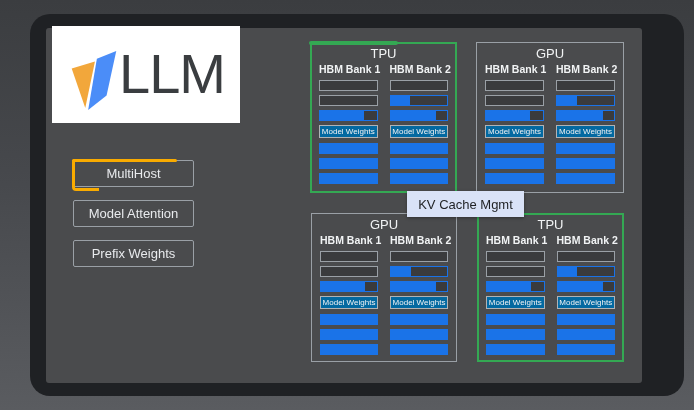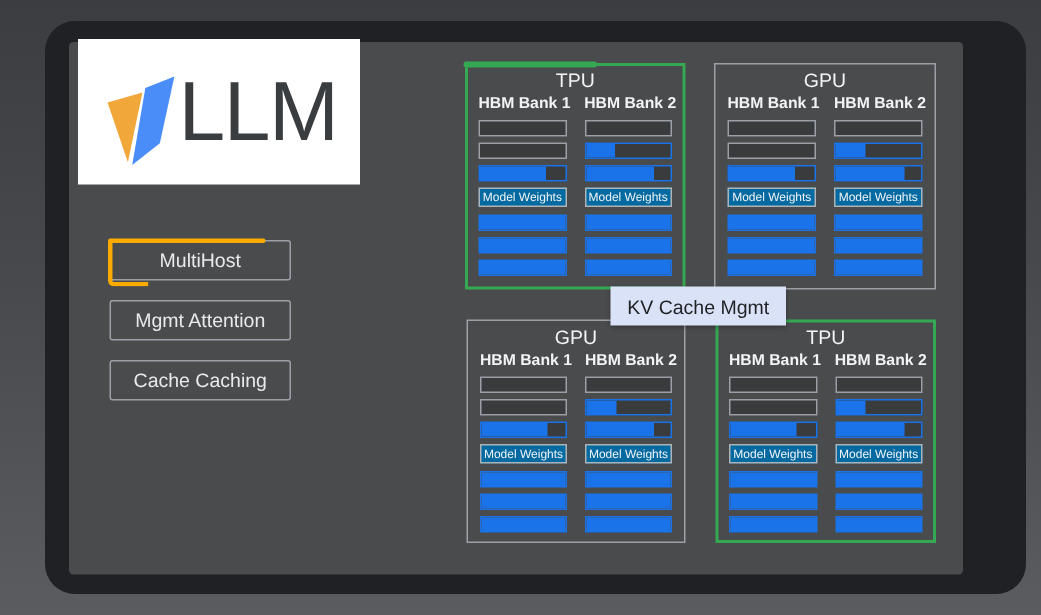--- a/index.html
+++ b/index.html
@@ -61,22 +61,22 @@
       <div class="logo-card">
         <svg width="48" height="62" viewBox="0 0 48 64">
           <polygon points="2,20 26,13 16,61" fill="#f2a73b"></polygon>
           <polygon points="28,10 48,2 38,48 19,63" fill="#4b8df8"></polygon>
         </svg>
         <span class="wordmark">LLM</span>
       </div>
 
       <div class="nav">
         <div class="btn active">MultiHost</div>
-        <div class="btn">Mgmt Attention</div>
-        <div class="btn">Cache Caching</div>
+        <div class="btn">Model Attention</div>
+        <div class="btn">Prefix Weights</div>
       </div>
 
       <div id="chips-root">
           <div class="chip green draw-accent" style="left: 264px; top: 14px; width: 147px; height: 151px;">
             <div class="chip-title">TPU</div>
             <div class="chip-cols">
               <div class="bank-col">
                 <div class="bank-header">HBM Bank 1</div>
                 <div class="bar empty">
                   <span class="fill" style="width: 0%;"></span>

